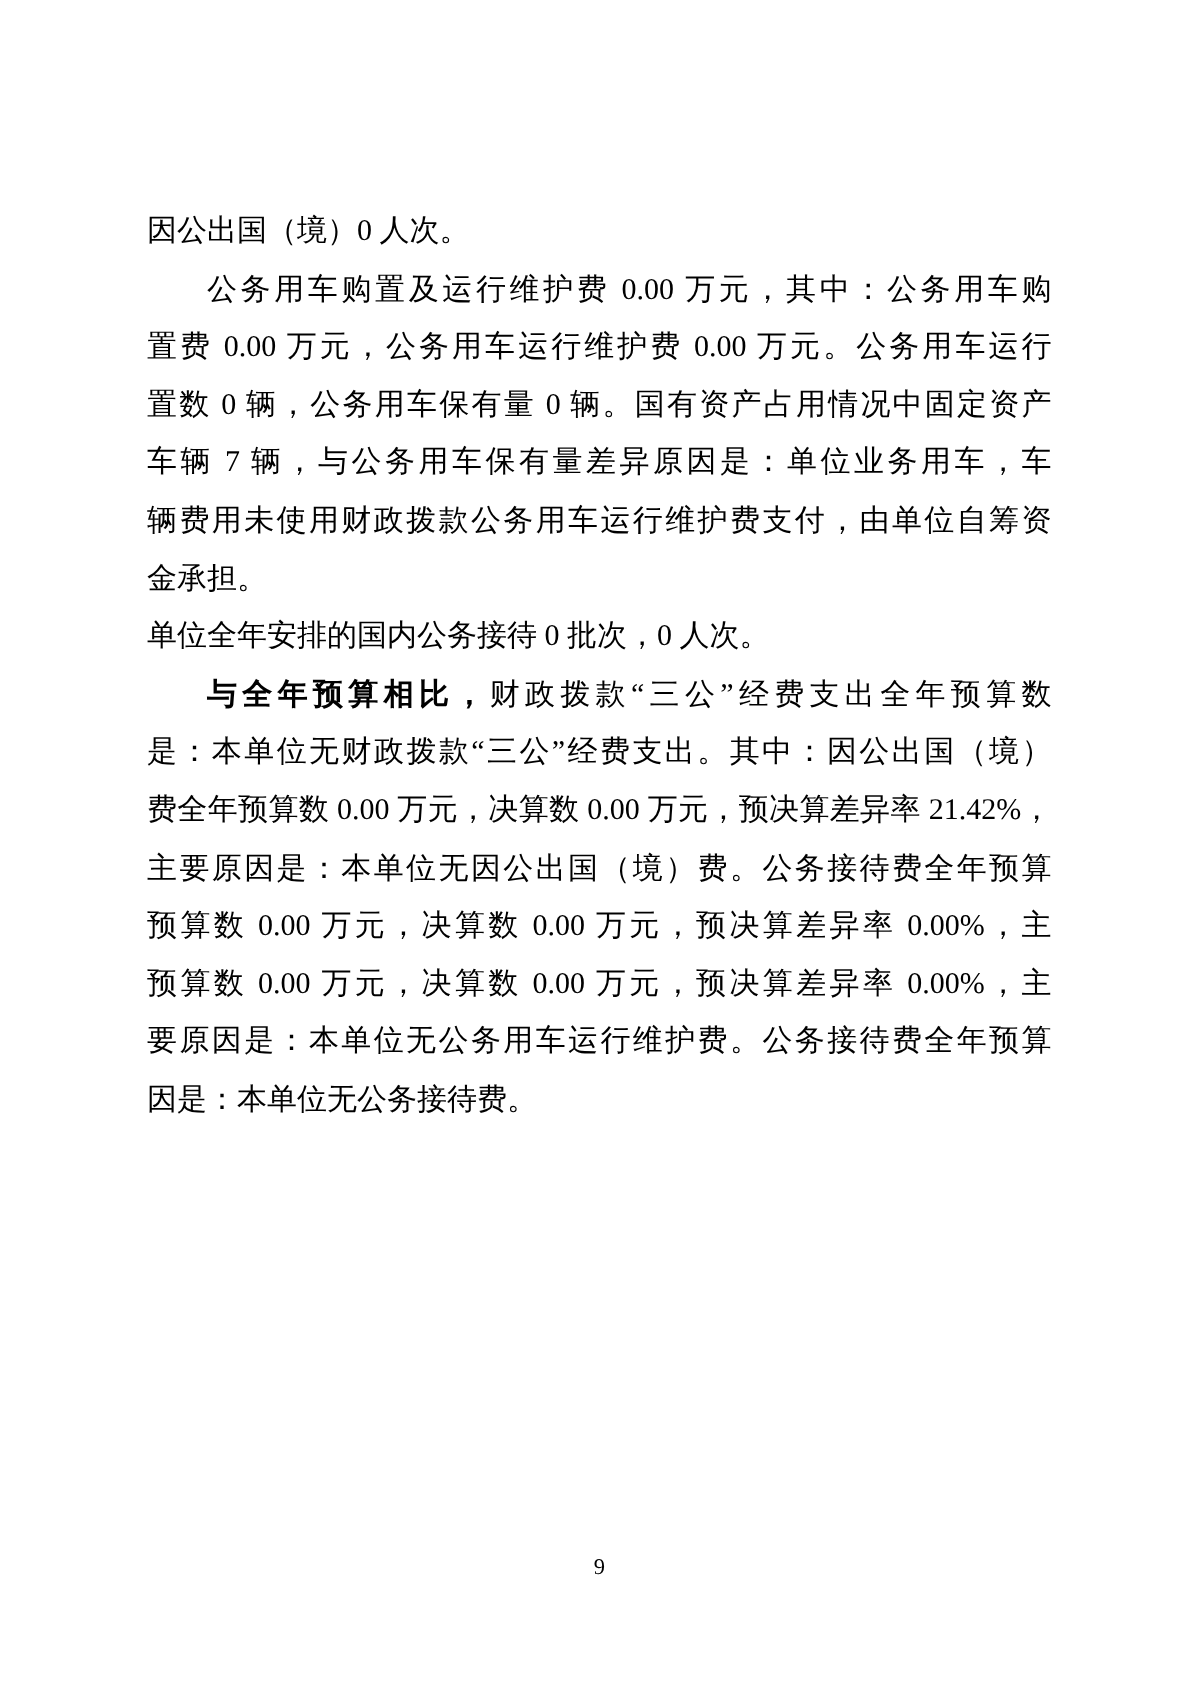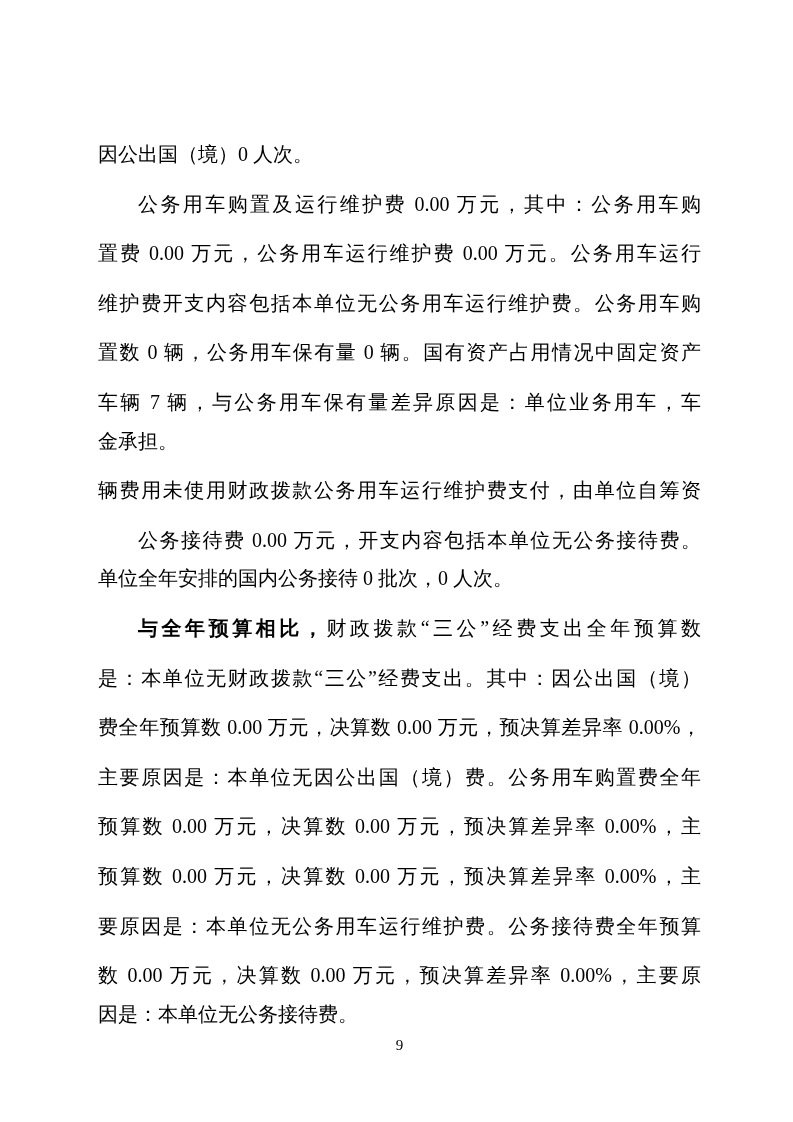--- a/index.html
+++ b/index.html
@@ -37,21 +37,20 @@
     padding: 0;
   }
   .line {
     text-align: justify;
     text-align-last: left;
     white-space: nowrap;
     height: 38.6px;
   }
   .line.fill {
     text-align-last: justify;
-    margin-top: 11px;
   }
   .line.indent {
     text-indent: 2em;
   }
   .lead {
     font-weight: 700;
   }
   .page-footer {
     position: absolute;
     left: 98px;
@@ -66,36 +65,33 @@
 <body>
 
 <div class="doc-page">
   <main class="text-block">
       <div class="para">
         <div class="line"><span class="rest">因公出国（境）0 人次。</span></div>
       </div>
       <div class="para">
         <div class="line indent fill"><span class="rest">公务用车购置及运行维护费 0.00 万元，其中：公务用车购</span></div>
         <div class="line fill"><span class="rest">置费 0.00 万元，公务用车运行维护费 0.00 万元。公务用车运行</span></div>
-        <div class="line fill"><span class="rest">维护费开支内容包括本单位无公务用车运行维护费。公务用车购</span></div>
         <div class="line fill"><span class="rest">置数 0 辆，公务用车保有量 0 辆。国有资产占用情况中固定资产</span></div>
         <div class="line fill"><span class="rest">车辆 7 辆，与公务用车保有量差异原因是：单位业务用车，车</span></div>
+        <div class="line fill"><span class="rest">辆费用未使用财政拨款公务用车运行维护费支付，由单位自筹资</span></div>
         <div class="line"><span class="rest">金承担。</span></div>
-        <div class="line fill"><span class="rest">辆费用未使用财政拨款公务用车运行维护费支付，由单位自筹资</span></div>
       </div>
       <div class="para">
-        <div class="line indent fill"><span class="rest">公务接待费 0.00 万元，开支内容包括本单位无公务接待费。</span></div>
         <div class="line"><span class="rest">单位全年安排的国内公务接待 0 批次，0 人次。</span></div>
       </div>
       <div class="para">
         <div class="line indent fill"><b class="lead">与全年预算相比，</b><span class="rest">财政拨款“三公”经费支出全年预算数</span></div>
         <div class="line fill"><span class="rest">是：本单位无财政拨款“三公”经费支出。其中：因公出国（境）</span></div>
-        <div class="line fill"><span class="rest">费全年预算数 0.00 万元，决算数 0.00 万元，预决算差异率 0.00%，</span></div>
-        <div class="line fill"><span class="rest">主要原因是：本单位无因公出国（境）费。公务用车购置费全年</span></div>
+        <div class="line fill"><span class="rest">费全年预算数 0.00 万元，决算数 0.00 万元，预决算差异率 21.42%，</span></div>
+        <div class="line fill"><span class="rest">主要原因是：本单位无因公出国（境）费。公务接待费全年预算</span></div>
         <div class="line fill"><span class="rest">预算数 0.00 万元，决算数 0.00 万元，预决算差异率 0.00%，主</span></div>
         <div class="line fill"><span class="rest">预算数 0.00 万元，决算数 0.00 万元，预决算差异率 0.00%，主</span></div>
         <div class="line fill"><span class="rest">要原因是：本单位无公务用车运行维护费。公务接待费全年预算</span></div>
-        <div class="line fill"><span class="rest">数 0.00 万元，决算数 0.00 万元，预决算差异率 0.00%，主要原</span></div>
         <div class="line"><span class="rest">因是：本单位无公务接待费。</span></div>
       </div>
     </main>
   <footer class="page-footer">9</footer>
 </div>
 
 </body></html>

